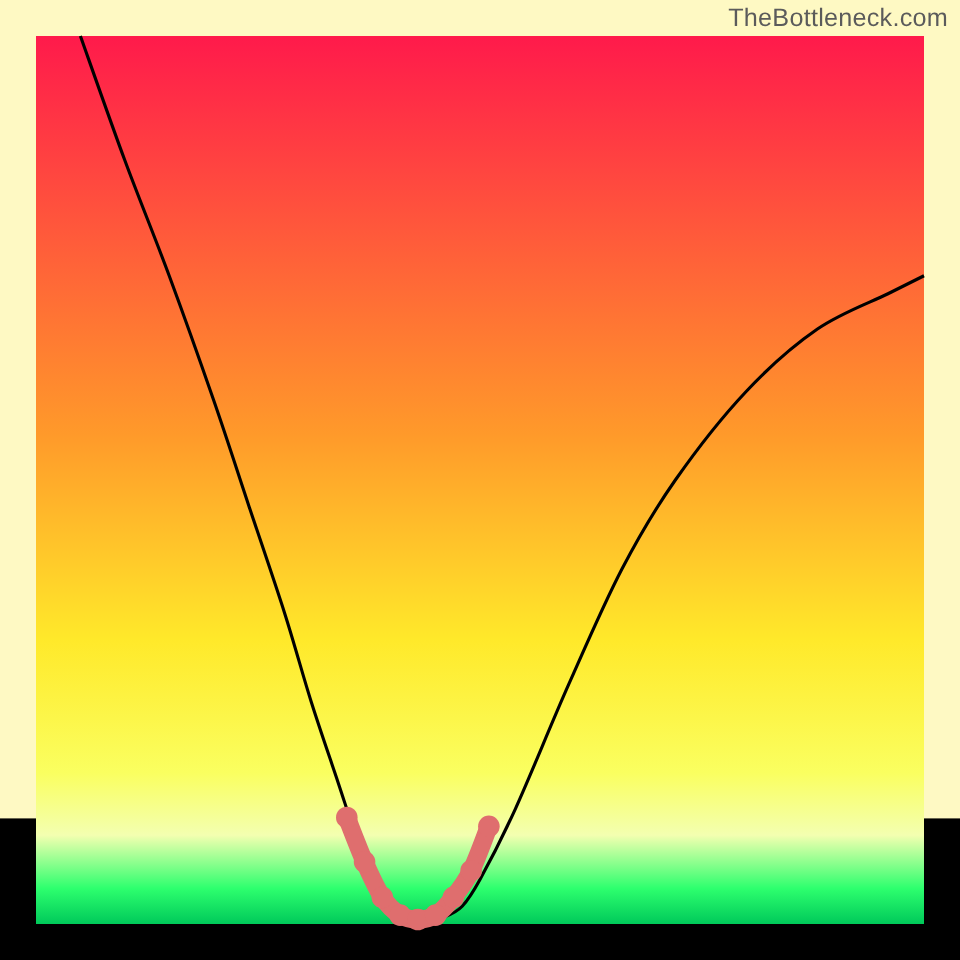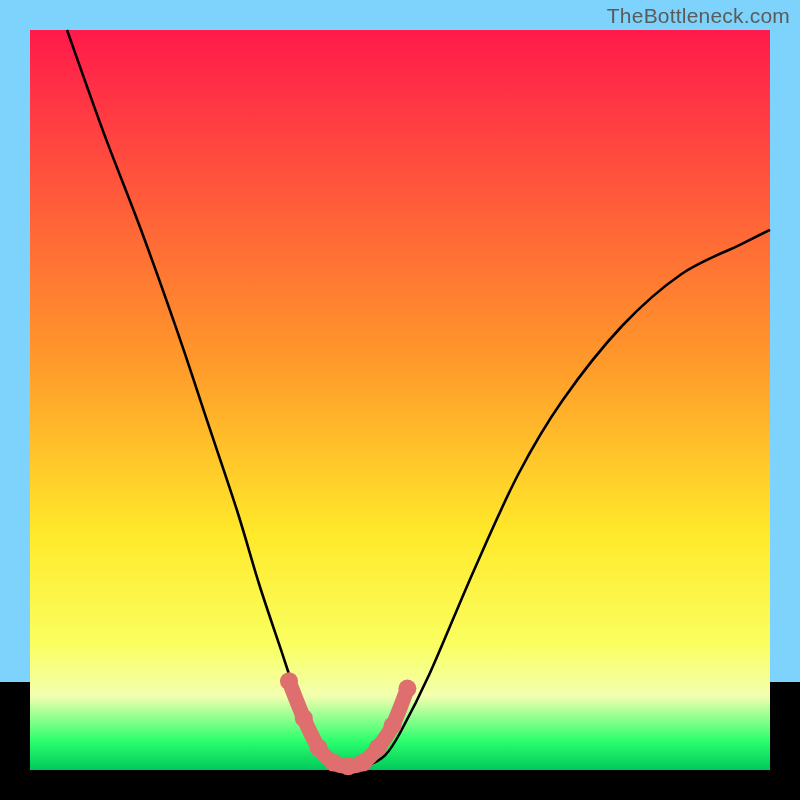--- a/index.html
+++ b/index.html
@@ -10,21 +10,21 @@
     background: #000;
     overflow: hidden;
     font-family: Arial, Helvetica, sans-serif;
   }
   .frame {
     position: absolute;
     left: 0;
     top: 0;
     width: 800px;
     height: 682px;
-    background: #7dd3fc;
+    background: #fef9c3;
   }
   .plot {
     position: absolute;
     left: 30px;
     top: 30px;
     width: 740px;
     height: 740px;
     background: linear-gradient(to bottom,
       var(--c-top) 0%,
       var(--c-orange) 45%,

